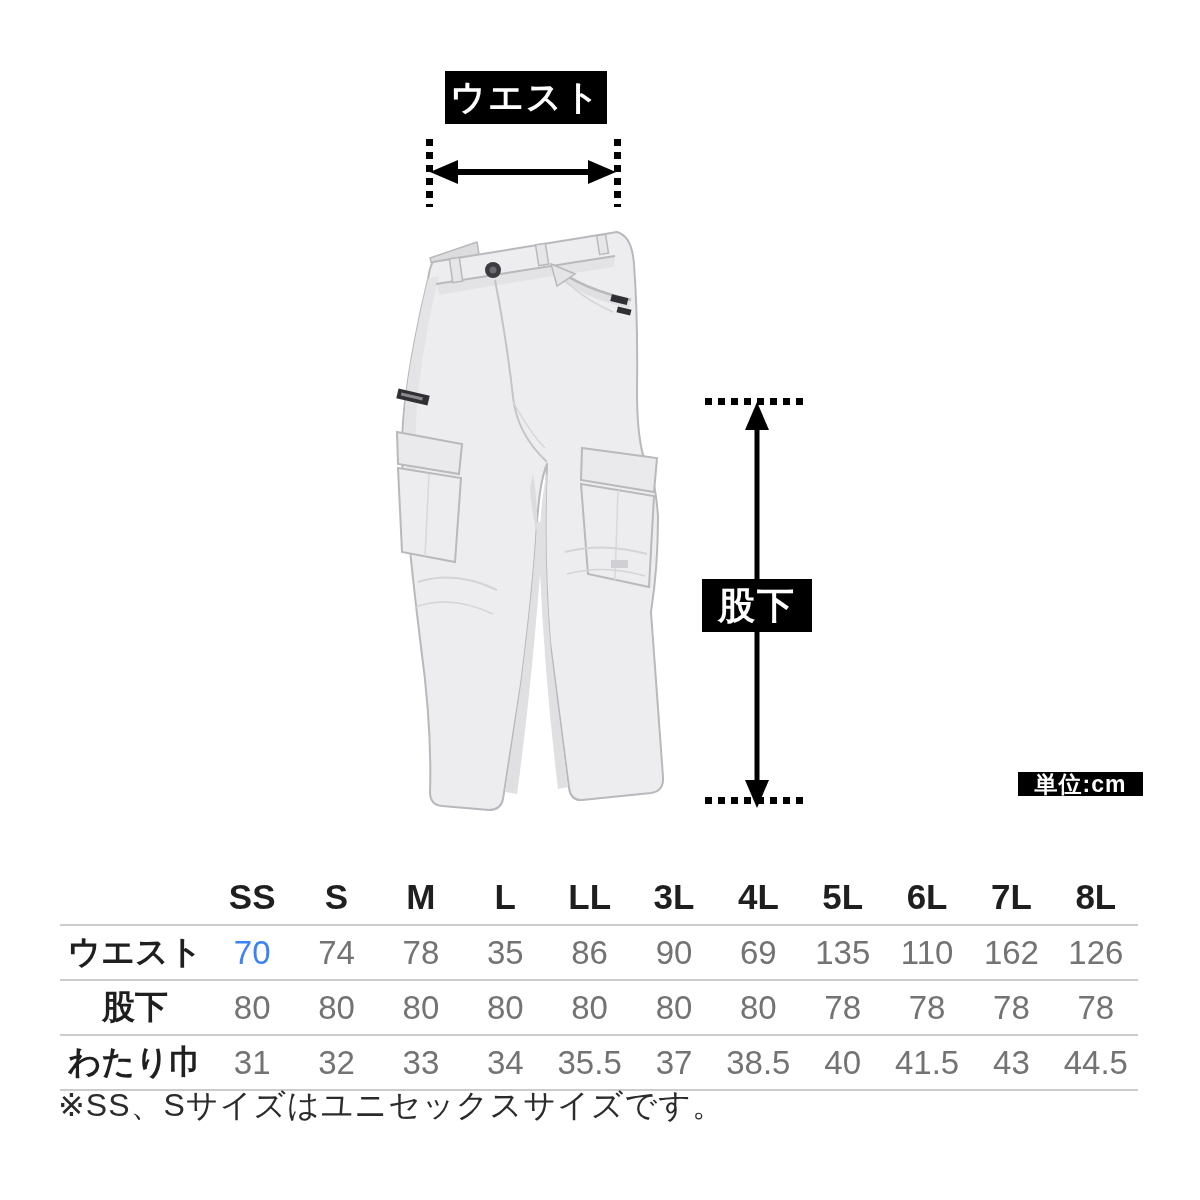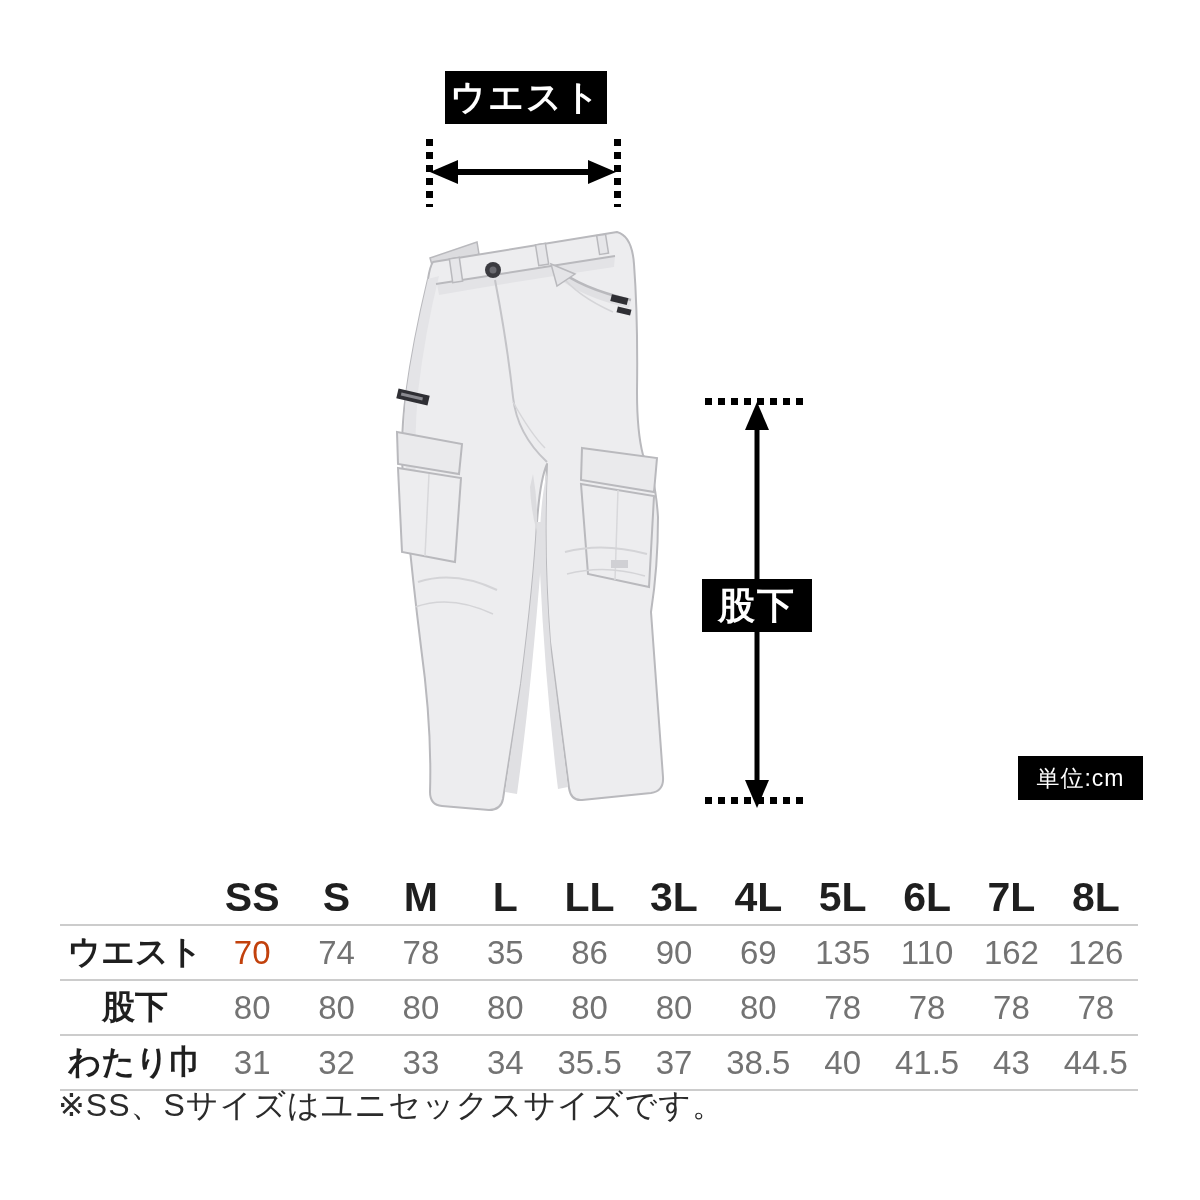--- a/index.html
+++ b/index.html
@@ -11,21 +11,21 @@
   }
   .abs { position:absolute; }
 
   
   .measure-label {
     background:#000; color:#fff; display:flex; align-items:center; justify-content:center;
     font-weight:700; letter-spacing:2px; z-index:5;
   }
   .waist-label { left:445px; top:67px; width:162px; height:53px; font-size:35px; }
   .inseam-label { left:702px; top:575px; width:110px; height:53px; font-size:37px; }
-  .unit-badge { left:1018px; top:752px; width:125px; height:44px; font-size:23px; font-weight:400; letter-spacing:1px; }
+  .unit-badge { left:1018px; top:768px; width:125px; height:24px; font-size:23px; font-weight:700; letter-spacing:1px; }
 
   
   .dotted-v {
     width:7px;
     background:repeating-linear-gradient(to bottom,#000 0 7px,transparent 7px 13px);
   }
   .dotted-h {
     height:7px;
     background:repeating-linear-gradient(to right,#000 0 7px,transparent 7px 13px);
   }
@@ -41,24 +41,24 @@
   
   .size-table { left:60px; top:866px; width:1078px; color:#1f1f1f; }
   .trow {
     display:grid;
     grid-template-columns:150px repeat(11,1fr);
     height:55px; align-items:center;
     border-bottom:2px solid #cccccc;
   }
   .trow.thead { height:56px; }
   .cell { text-align:center; }
-  .head { font-weight:700; font-size:41px; letter-spacing:0px;text-align:center; }
+  .head { font-weight:700; font-size:35px; letter-spacing:0px;text-align:center; }
   .label-cell { font-weight:700; font-size:33px; }
   .val { font-size:33px; font-weight:400; color:#737373; }
-  .val.muted { color:#c2410c; }
+  .val.muted { color:#3b82f6; }
 
   .note { left:58px; top:1080px; font-size:32px; color:#2b2b2b; letter-spacing:1px; }
 </style>
 </head>
 <body>
 
 <div id="canvas">
 
   <div class="abs measure-label waist-label">ウエスト</div>
   <div class="abs dotted-v waist-dot-left"></div>

